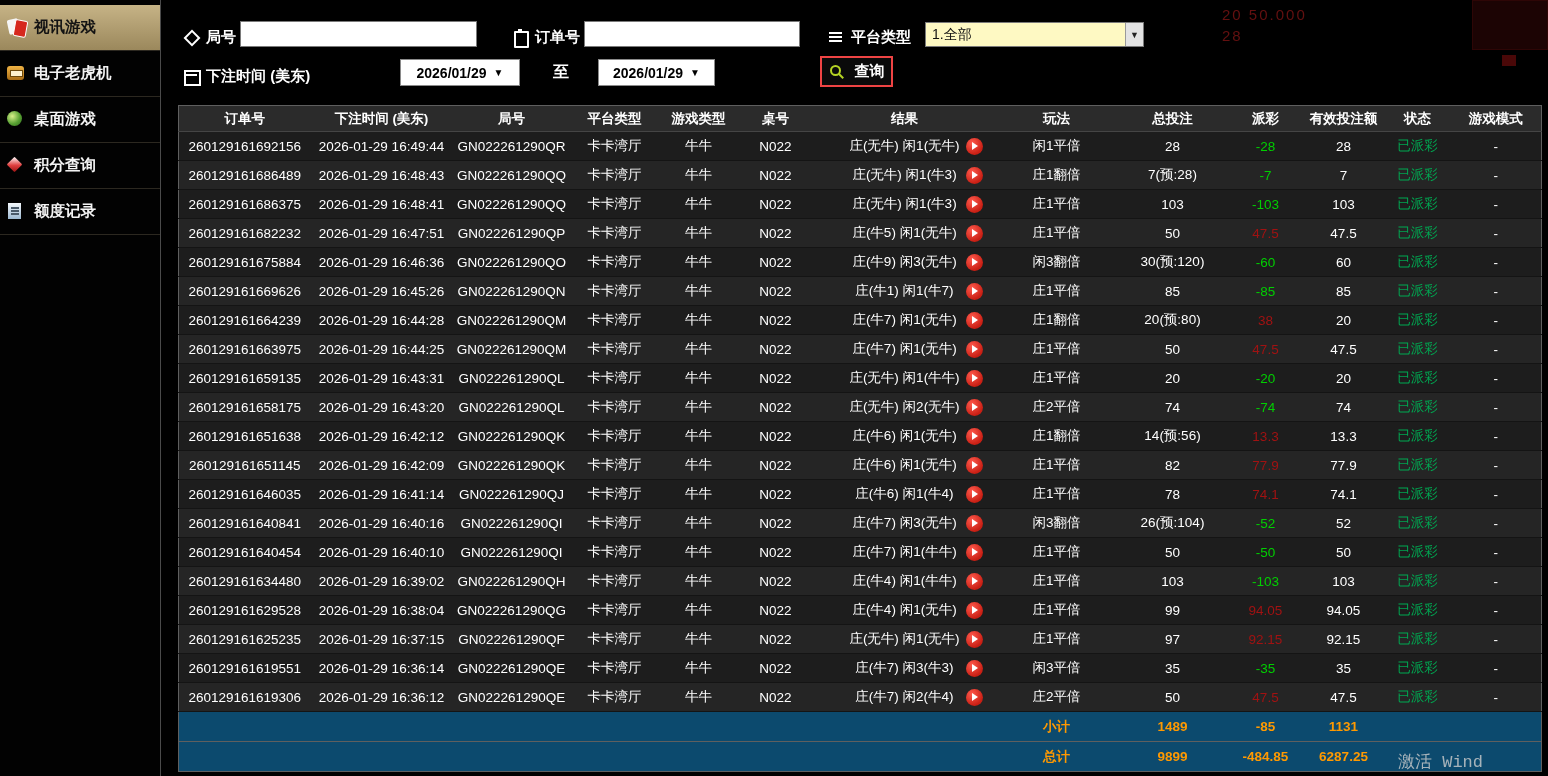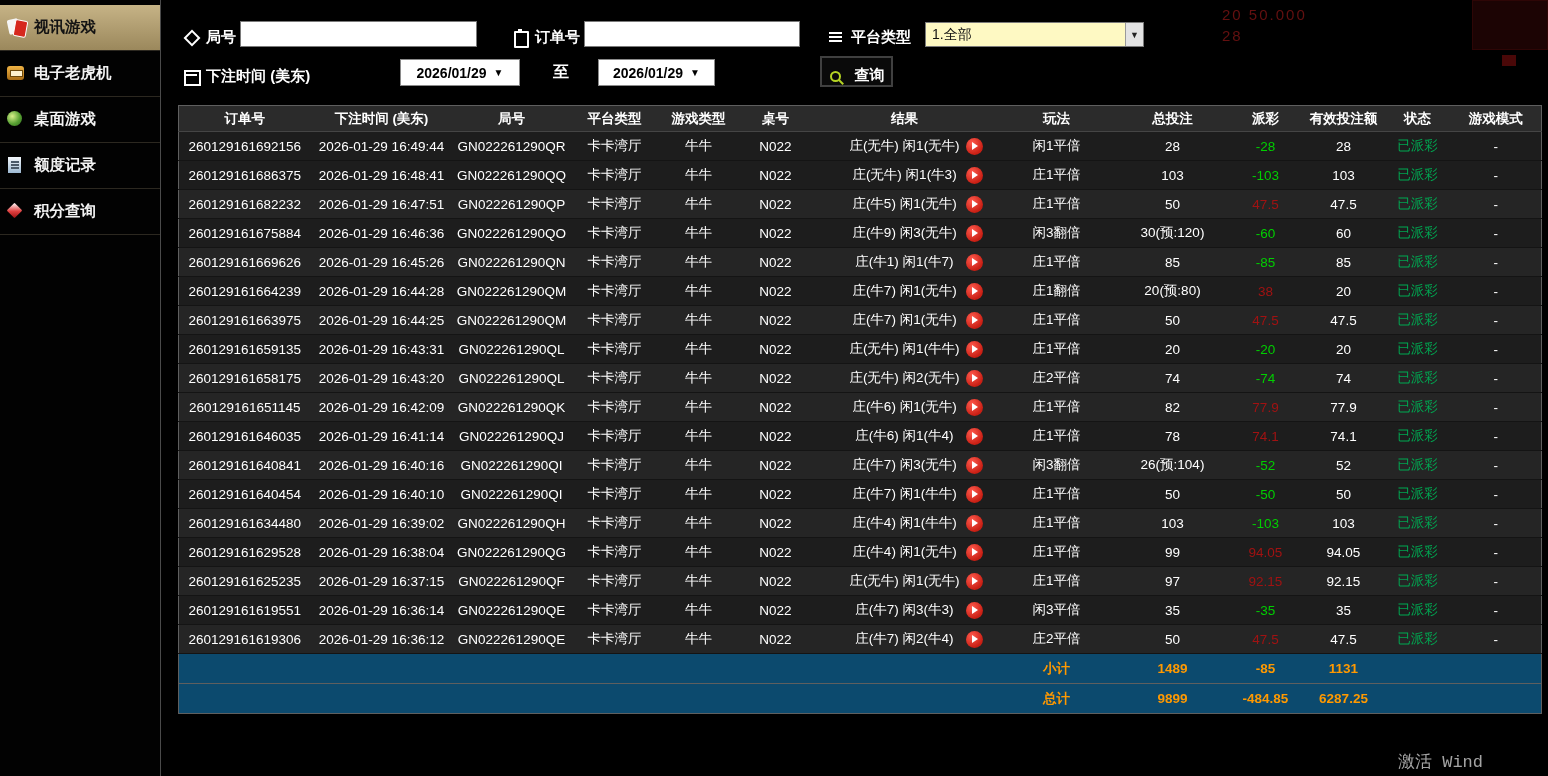--- a/index.html
+++ b/index.html
@@ -45,21 +45,21 @@
   .txt { position:absolute; height:26px; background:#fff; border:1px solid #7a7a7a; font-size:14px; padding:0 5px; color:#111; }
   .round-input { left:240px; top:21px; width:237px; }
   .order-input { left:584px; top:21px; width:216px; }
   .pselect { position:absolute; left:925px; top:22px; width:219px; height:25px; background:#fef9c3; border:1px solid #7a7a7a; display:flex; align-items:center; padding-left:6px; font-size:14px; color:#111; cursor:pointer; }
   .pselect .dd-box { margin-left:auto; width:18px; height:100%; background:#e3e3e3; border-left:1px solid #9a9a9a; display:flex; align-items:center; justify-content:center; font-size:9px; color:#222; }
   .dsel { position:absolute; height:27px; background:#fff; border:1px solid #8a8a8a; display:flex; align-items:center; justify-content:center; gap:7px; font-size:14px; font-weight:bold; color:#000; cursor:pointer; }
   .dsel .dd { font-size:10px; }
   .date-from { left:400px; top:59px; width:120px; }
   .date-to   { left:598px; top:59px; width:117px; }
   .to-label  { position:absolute; left:553px; top:62px; color:#fff; font-weight:bold; font-size:16px; }
-  .search-btn { position:absolute; left:820px; top:56px; width:73px; height:31px; background:#0a0a0a; border:2px solid #404040; color:#fff; font-weight:bold; font-size:15px; display:flex; align-items:flex-end; justify-content:center; gap:11px; cursor:pointer; font-family:"Liberation Sans", sans-serif; }
+  .search-btn { position:absolute; left:820px; top:56px; width:73px; height:31px; background:#0a0a0a; border:2px solid #ef4444; color:#fff; font-weight:bold; font-size:15px; display:flex; align-items:center; justify-content:center; gap:11px; cursor:pointer; font-family:"Liberation Sans", sans-serif; }
   .fic-search { width:15px; height:15px; position:relative; }
   .fic-search::before { content:""; position:absolute; left:1px; top:1px; width:7px; height:7px; border:2px solid #b5d424; border-radius:50%; }
   .fic-search::after  { content:""; position:absolute; left:10px; top:9px; width:6px; height:2px; background:#b5d424; transform:rotate(45deg); transform-origin:left center; }
 
   
   .records { position:absolute; left:178px; top:105px; }
   table { border-collapse:collapse; table-layout:fixed; width:1363px; border:1px solid #5f5f5f; color:#fff; font-size:13.5px; }
   thead th { background:#2b2b2b; height:26px; font-weight:bold; border-bottom:1px solid #454545; white-space:nowrap; overflow:hidden; }
   tbody td { height:29px; text-align:center; white-space:nowrap; overflow:hidden; border-bottom:1px solid #141414; }
   tr.even { background:#1d1d1d;margin-top:47px; }
@@ -94,26 +94,26 @@
         </div>
         <div class="side-item">
           <span class="side-icon slot-icon"></span>
           <span>电子老虎机</span>
         </div>
         <div class="side-item">
           <span class="side-icon table-game-icon"></span>
           <span>桌面游戏</span>
         </div>
         <div class="side-item">
+          <span class="side-icon gem-icon"></span>
+          <span>积分查询</span>
+        </div>
+        <div class="side-item">
           <span class="side-icon document-icon"></span>
           <span>额度记录</span>
-        </div>
-        <div class="side-item">
-          <span class="side-icon gem-icon"></span>
-          <span>积分查询</span>
         </div>
       </div>
   </aside>
 
   <div class="flabel" style="left:183px;top:24px">
     <span class="fic fic-tag"></span>
     <span>局号</span>
   </div>
   <input class="txt round-input" value="" style="">
 
@@ -193,20 +193,35 @@
             <td>牛牛</td>
             <td>N022</td>
             <td class="result-cell"><span>庄(无牛) 闲1(无牛)</span><span class="play-btn"></span></td>
             <td>闲1平倍</td>
             <td>28</td>
             <td class="pay-neg">-28</td>
             <td>28</td>
             <td class="status">已派彩</td>
             <td>-</td>
           </tr>
+          <tr class="odd">
+            <td>260129161686489</td>
+            <td>2026-01-29 16:48:43</td>
+            <td>GN022261290QQ</td>
+            <td>卡卡湾厅</td>
+            <td>牛牛</td>
+            <td>N022</td>
+            <td class="result-cell"><span>庄(无牛) 闲1(牛3)</span><span class="play-btn"></span></td>
+            <td>庄1翻倍</td>
+            <td>7(预:28)</td>
+            <td class="pay-neg">-7</td>
+            <td>7</td>
+            <td class="status">已派彩</td>
+            <td>-</td>
+          </tr>
           <tr class="even">
             <td>260129161686375</td>
             <td>2026-01-29 16:48:41</td>
             <td>GN022261290QQ</td>
             <td>卡卡湾厅</td>
             <td>牛牛</td>
             <td>N022</td>
             <td class="result-cell"><span>庄(无牛) 闲1(牛3)</span><span class="play-btn"></span></td>
             <td>庄1平倍</td>
             <td>103</td>
@@ -310,20 +325,35 @@
             <td>2026-01-29 16:43:20</td>
             <td>GN022261290QL</td>
             <td>卡卡湾厅</td>
             <td>牛牛</td>
             <td>N022</td>
             <td class="result-cell"><span>庄(无牛) 闲2(无牛)</span><span class="play-btn"></span></td>
             <td>庄2平倍</td>
             <td>74</td>
             <td class="pay-neg">-74</td>
             <td>74</td>
+            <td class="status">已派彩</td>
+            <td>-</td>
+          </tr>
+          <tr class="even">
+            <td>260129161651638</td>
+            <td>2026-01-29 16:42:12</td>
+            <td>GN022261290QK</td>
+            <td>卡卡湾厅</td>
+            <td>牛牛</td>
+            <td>N022</td>
+            <td class="result-cell"><span>庄(牛6) 闲1(无牛)</span><span class="play-btn"></span></td>
+            <td>庄1翻倍</td>
+            <td>14(预:56)</td>
+            <td class="pay-pos">13.3</td>
+            <td>13.3</td>
             <td class="status">已派彩</td>
             <td>-</td>
           </tr>
           <tr class="odd">
             <td>260129161651145</td>
             <td>2026-01-29 16:42:09</td>
             <td>GN022261290QK</td>
             <td>卡卡湾厅</td>
             <td>牛牛</td>
             <td>N022</td>

